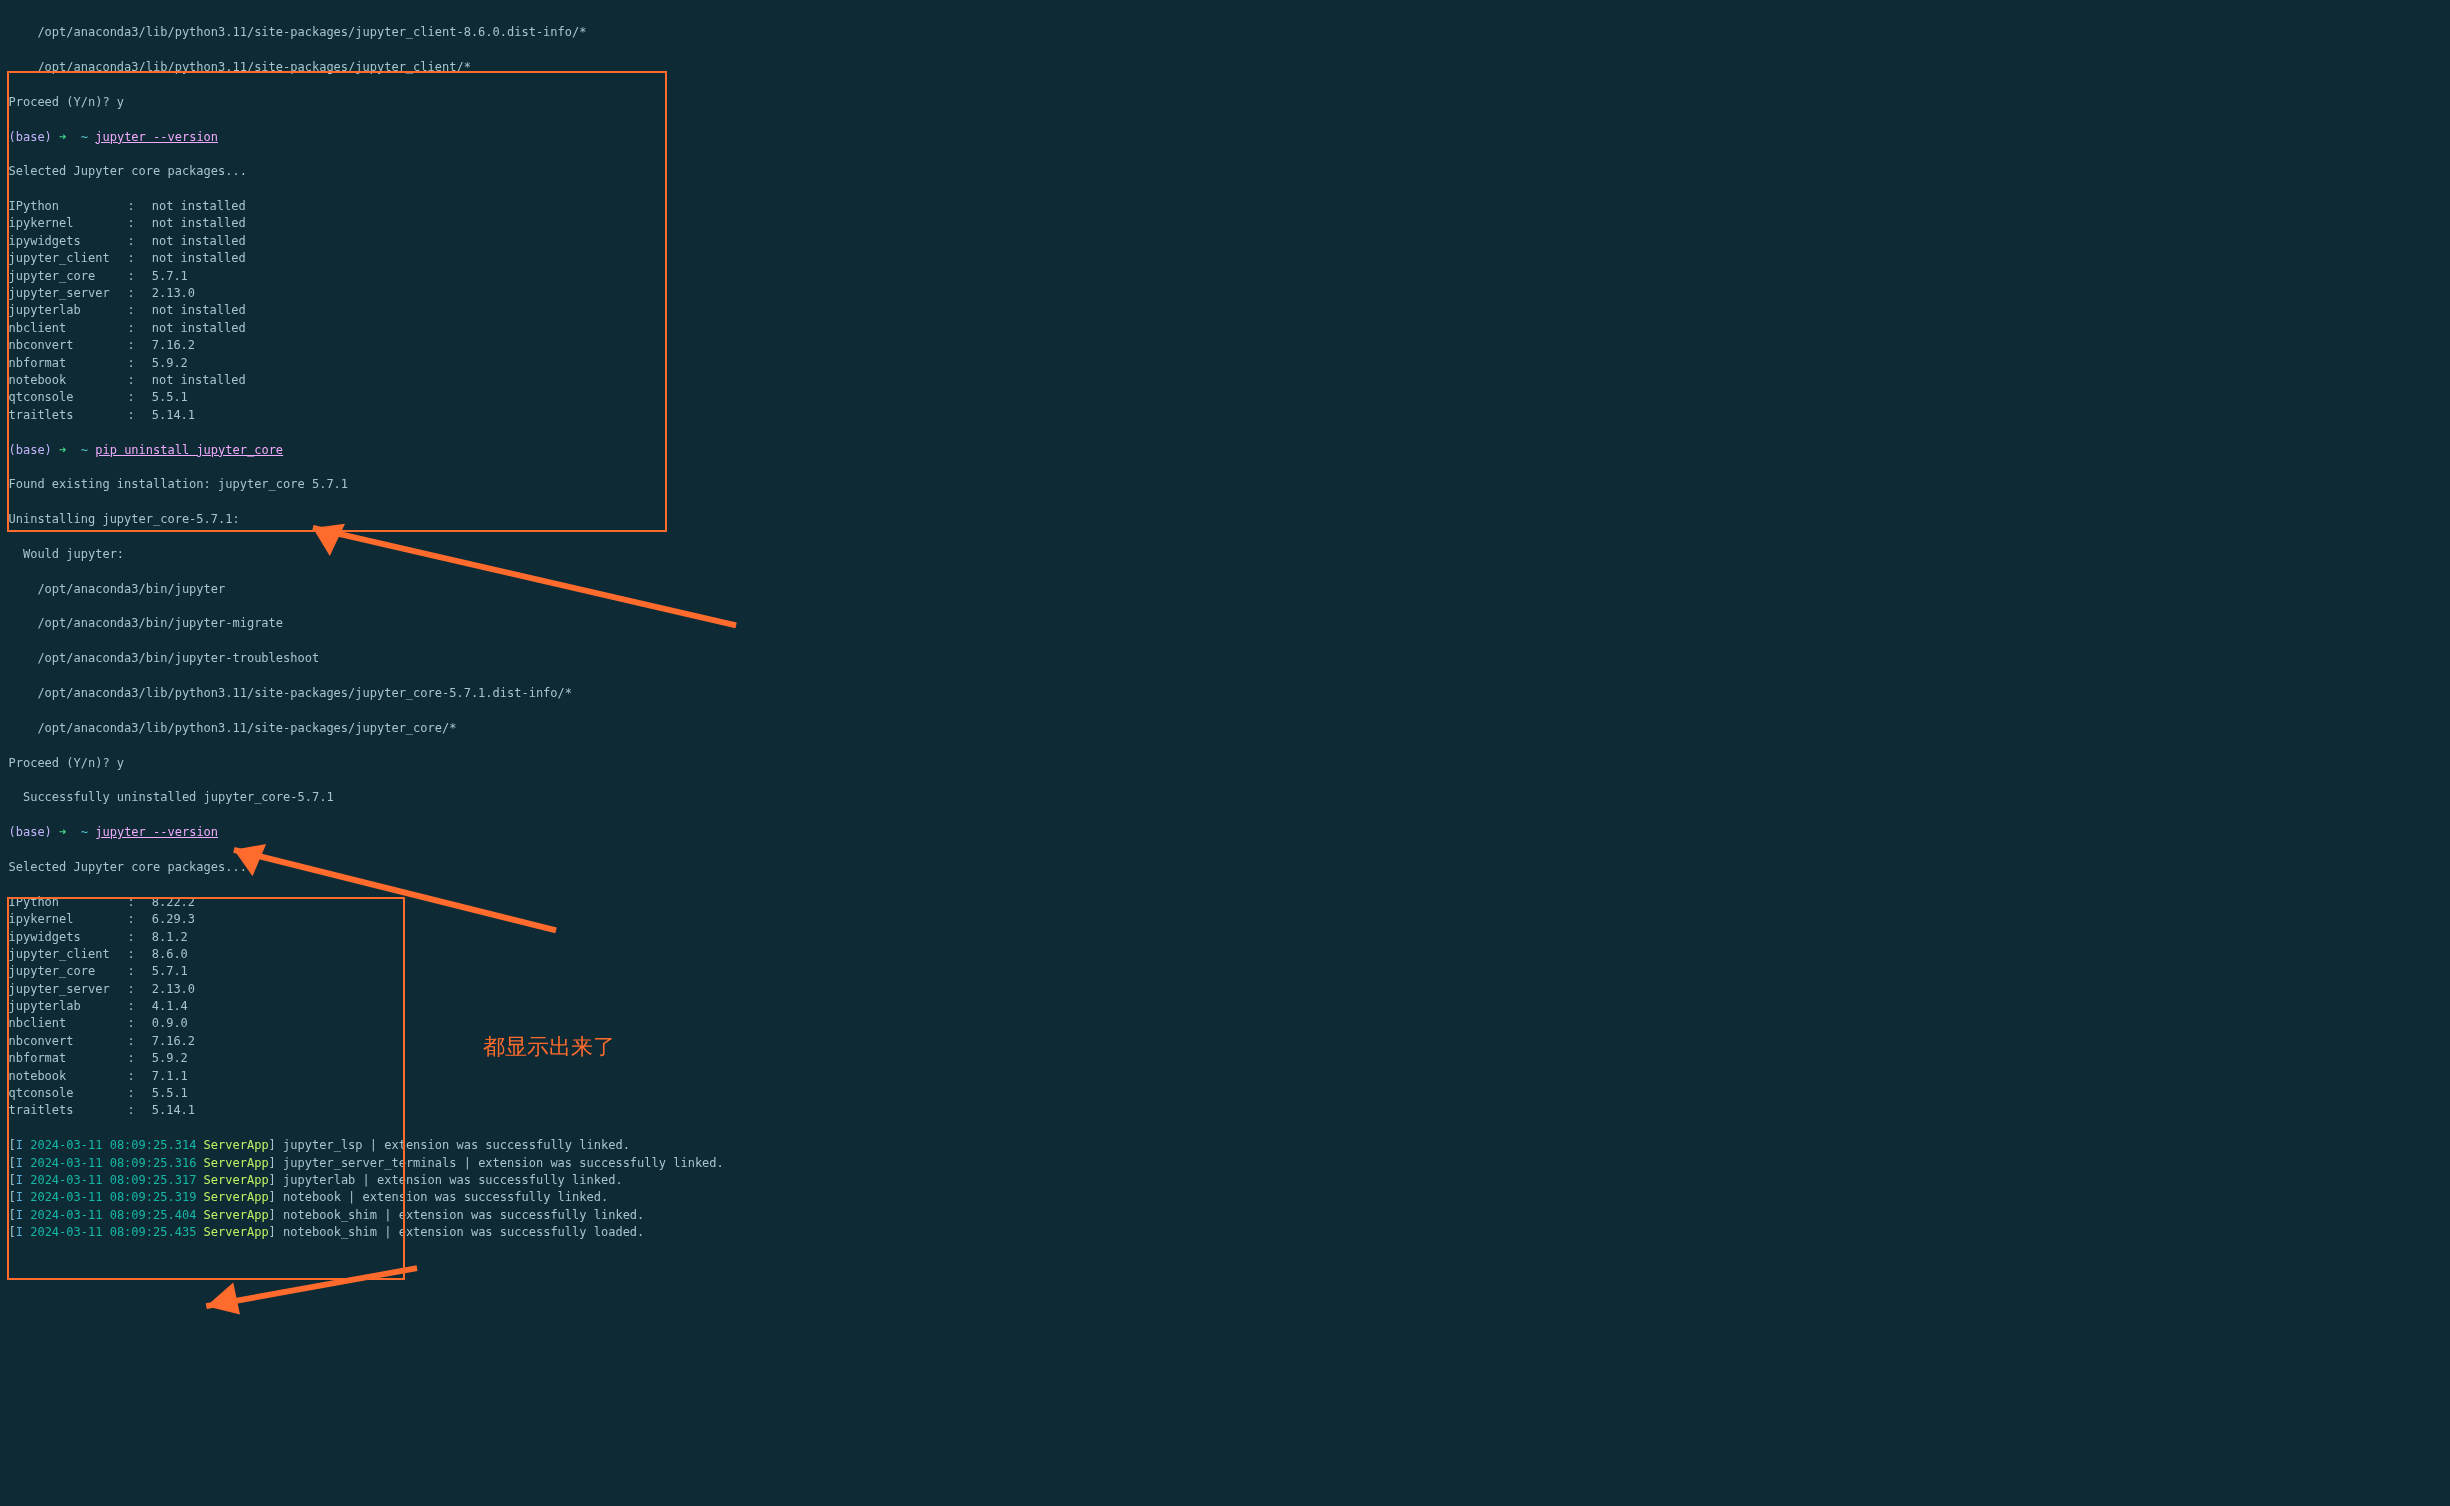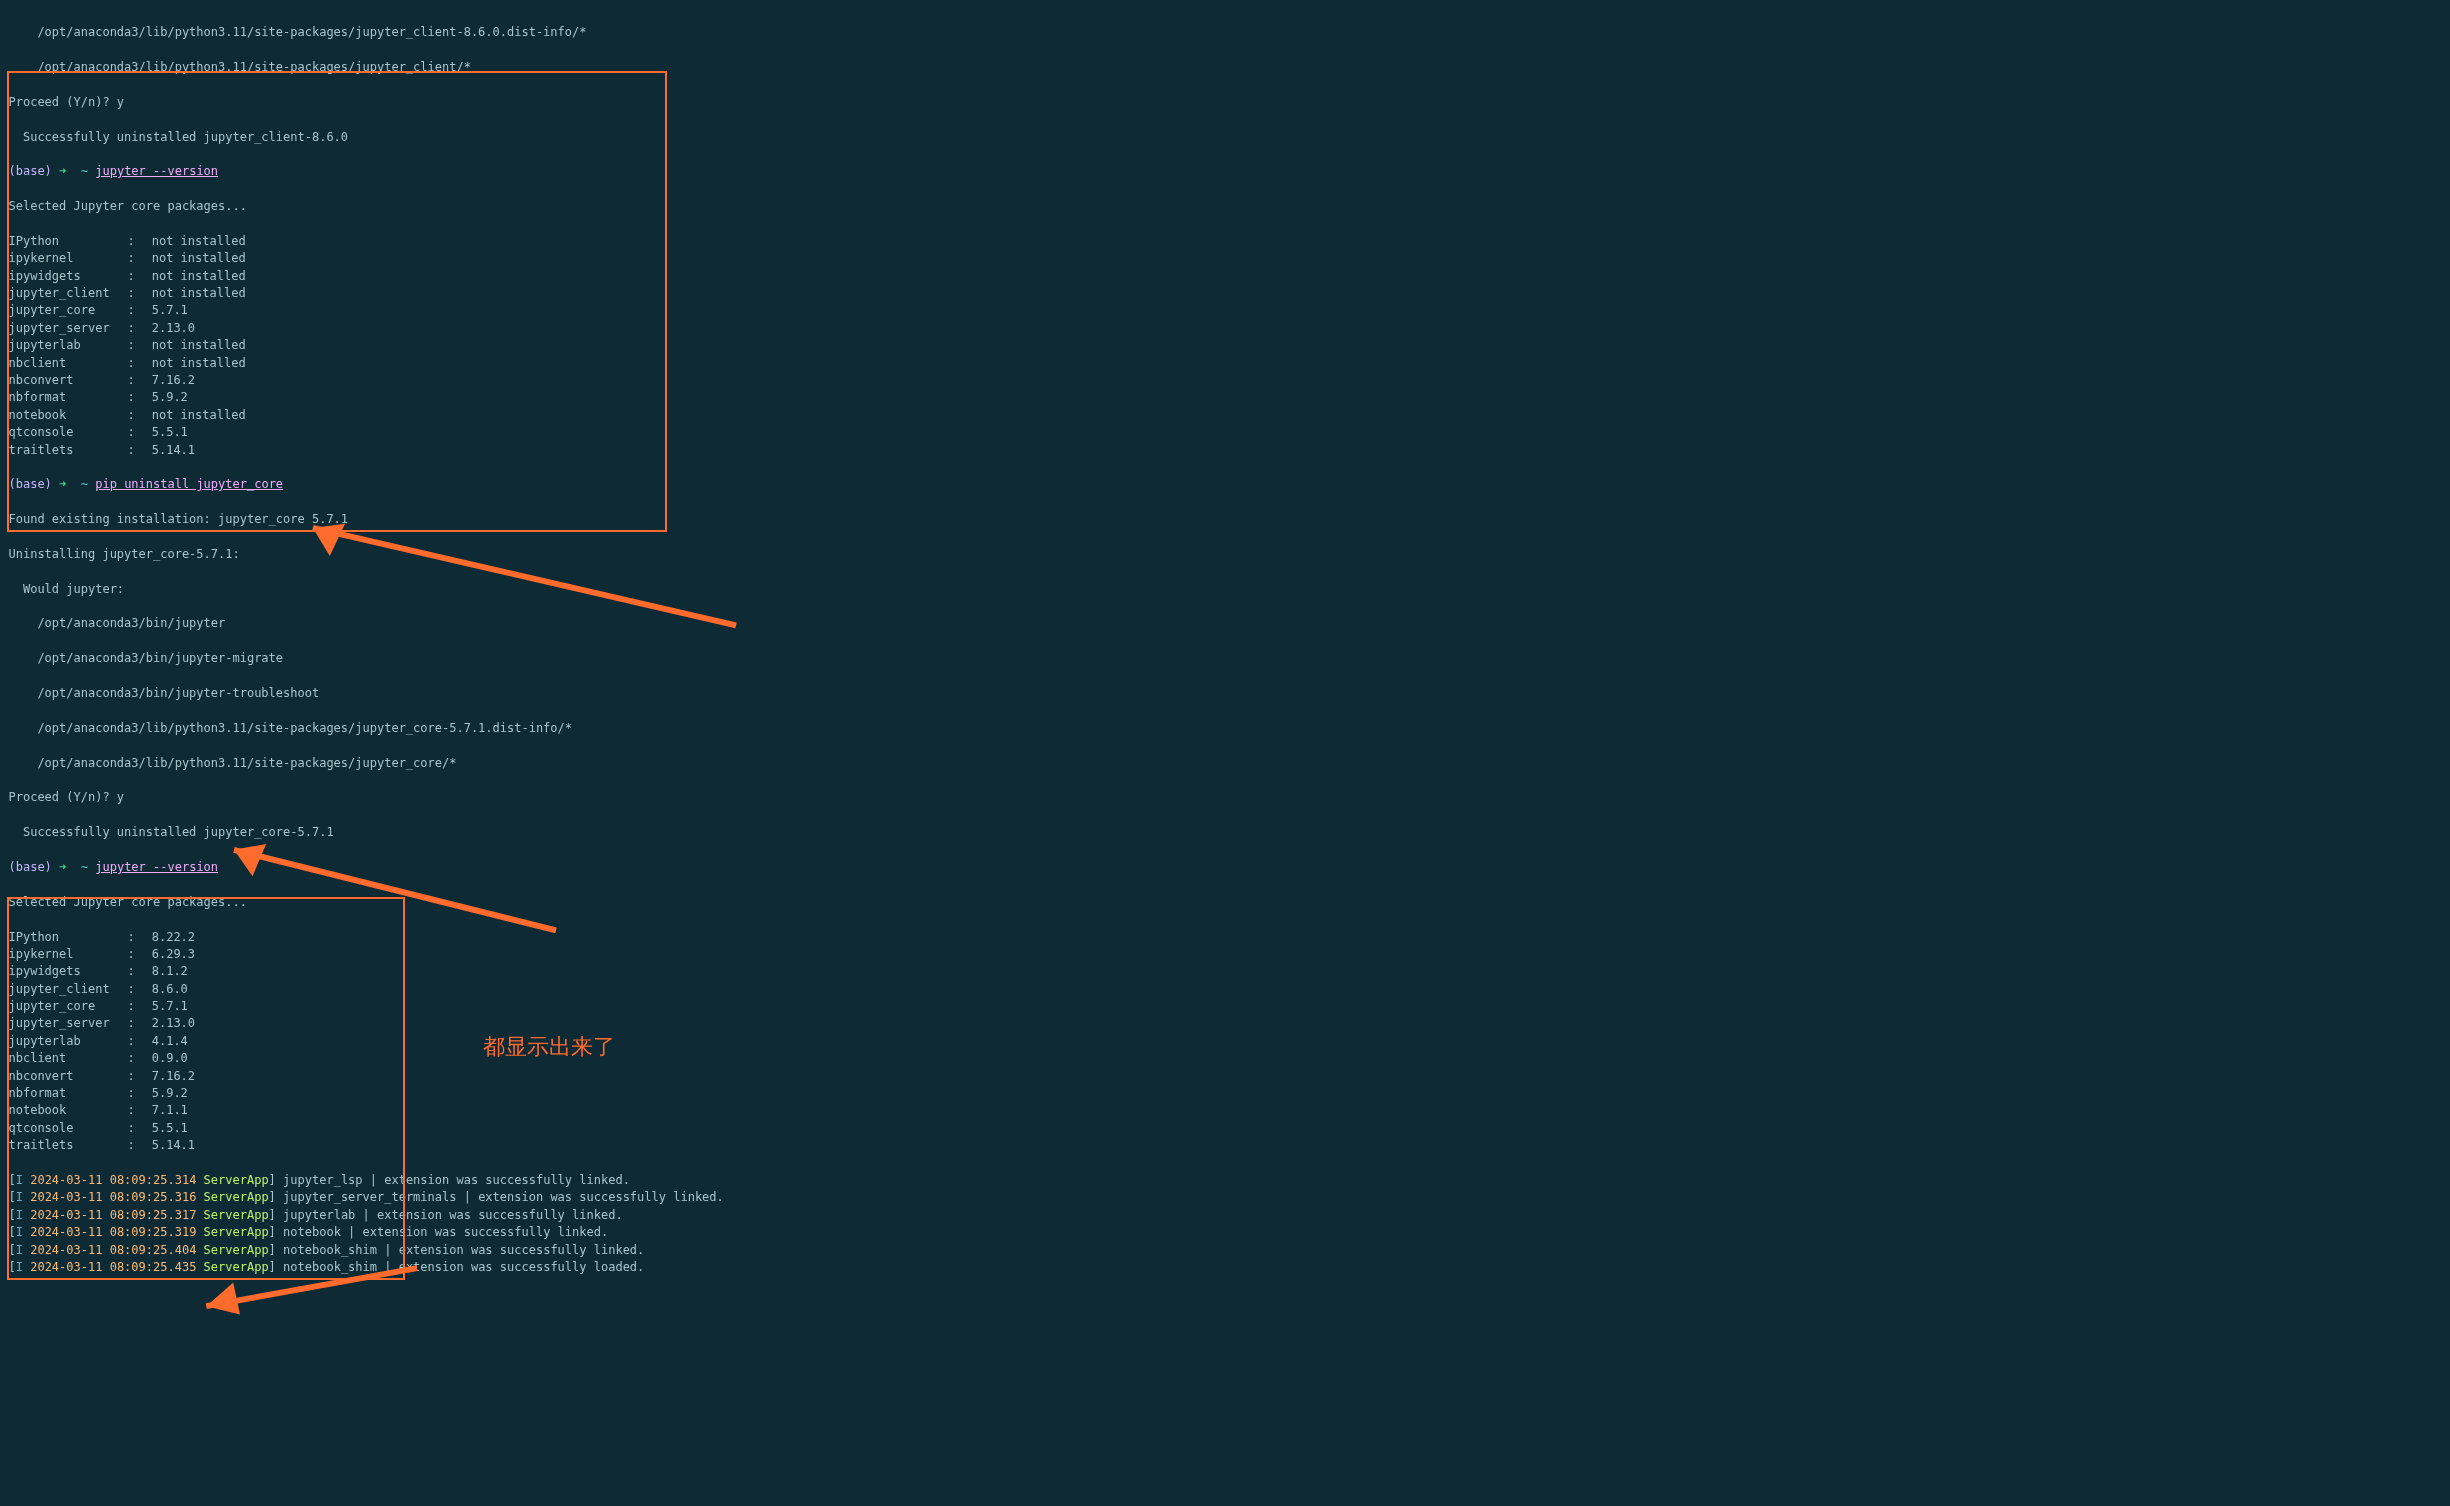--- a/index.html
+++ b/index.html
@@ -17,21 +17,21 @@
   .term {
     padding: 6.8px 8.5px;
     white-space: pre;
   }
   .prompt-env { color: #c4b5fd; }
   .prompt-arrow { color: #3ed184; font-weight: bold; }
   .prompt-tilde { color: #55cdd6; }
   .cmd { color: #f0abfc; text-decoration: underline; }
   .log-brace { color: #a7c5cd; }
   .log-i { color: #5eb0d6; }
-  .log-ts { color: #fdba74; }
+  .log-ts { color: #14b8a6; }
   .log-app { color: #bef264; }
   .log-msg { color: #a7c5cd; }
   
   .box {
     border: 2.5px solid #ff6b2c;
     position: absolute;
     pointer-events: none;
   }
   .box1 { top: 71px; left: 6.8px; width: 656px; height: 457px; }
   .box2 { top: 897px; left: 6.8px; width: 394px; height: 379px; }
@@ -53,21 +53,20 @@
   .pkg-col { display: inline-block; width: 119px; }
   .colon-col { display: inline-block; width: 17px; }
 </style>
 </head>
 <body>
 
 <div class="term">
 <div>    /opt/anaconda3/lib/python3.11/site-packages/jupyter_client-8.6.0.dist-info/*</div>
 <div>    /opt/anaconda3/lib/python3.11/site-packages/jupyter_client/*</div>
 <div>Proceed (Y/n)? y</div>
-<div>  Successfully uninstalled jupyter_client-8.6.0</div>
 <div><span class="prompt-env">(base)</span> <span class="prompt-arrow">➜</span>  <span class="prompt-tilde">~</span> <span class="cmd">jupyter --version</span></div>
 <div>Selected Jupyter core packages...</div>
 <div id="pkgs1"><div><span class="pkg-col">IPython</span><span class="colon-col">:</span><span> not installed</span></div><div><span class="pkg-col">ipykernel</span><span class="colon-col">:</span><span> not installed</span></div><div><span class="pkg-col">ipywidgets</span><span class="colon-col">:</span><span> not installed</span></div><div><span class="pkg-col">jupyter_client</span><span class="colon-col">:</span><span> not installed</span></div><div><span class="pkg-col">jupyter_core</span><span class="colon-col">:</span><span> 5.7.1</span></div><div><span class="pkg-col">jupyter_server</span><span class="colon-col">:</span><span> 2.13.0</span></div><div><span class="pkg-col">jupyterlab</span><span class="colon-col">:</span><span> not installed</span></div><div><span class="pkg-col">nbclient</span><span class="colon-col">:</span><span> not installed</span></div><div><span class="pkg-col">nbconvert</span><span class="colon-col">:</span><span> 7.16.2</span></div><div><span class="pkg-col">nbformat</span><span class="colon-col">:</span><span> 5.9.2</span></div><div><span class="pkg-col">notebook</span><span class="colon-col">:</span><span> not installed</span></div><div><span class="pkg-col">qtconsole</span><span class="colon-col">:</span><span> 5.5.1</span></div><div><span class="pkg-col">traitlets</span><span class="colon-col">:</span><span> 5.14.1</span></div></div>
 <div><span class="prompt-env">(base)</span> <span class="prompt-arrow">➜</span>  <span class="prompt-tilde">~</span> <span class="cmd">pip uninstall jupyter_core</span></div>
 <div>Found existing installation: jupyter_core 5.7.1</div>
 <div>Uninstalling jupyter_core-5.7.1:</div>
 <div>  Would jupyter:</div>
 <div>    /opt/anaconda3/bin/jupyter</div>
 <div>    /opt/anaconda3/bin/jupyter-migrate</div>
 <div>    /opt/anaconda3/bin/jupyter-troubleshoot</div>

